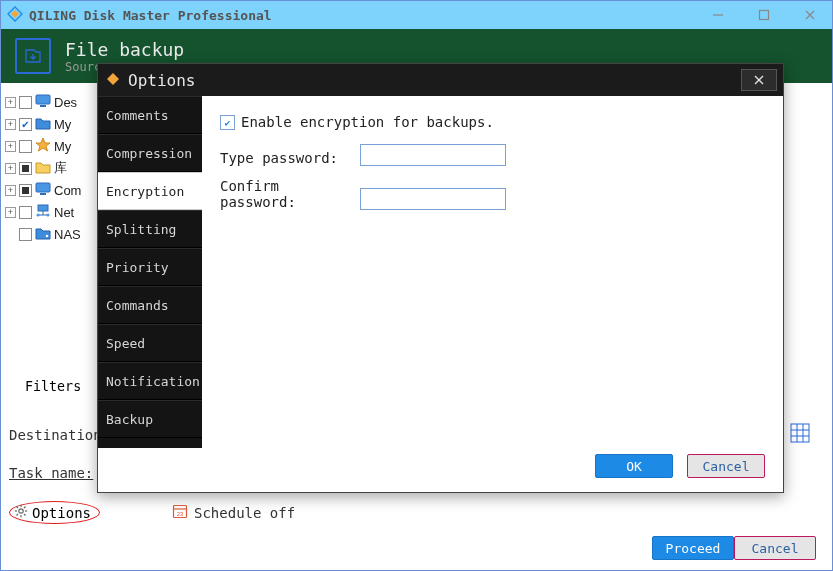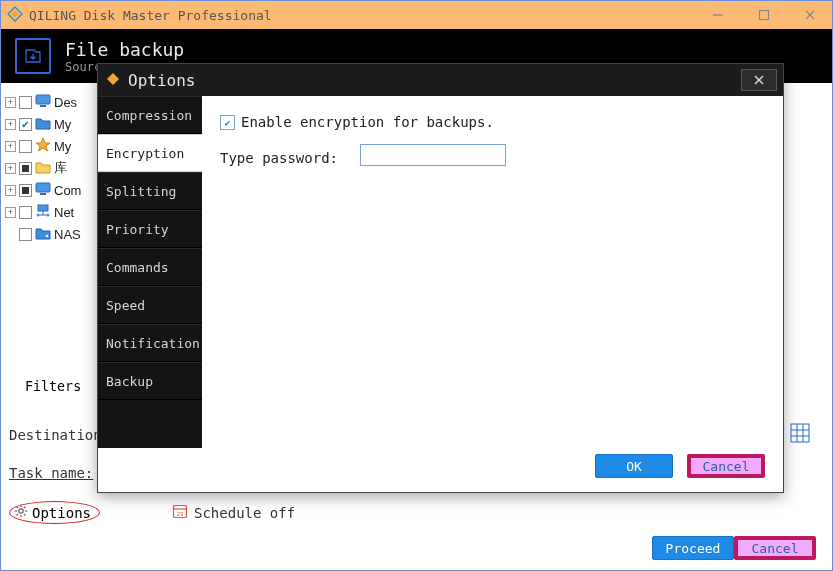--- a/index.html
+++ b/index.html
@@ -14,37 +14,38 @@
     height: 571px;
     background: #ffffff;
     border: 1px solid #6a8fd4;
     box-sizing: border-box;
     position: relative;
     overflow: hidden;
   }
   
   .titlebar {
     height: 28px;
-    background: #fdba74;
+    background: #7dd3fc;
     display: flex;
     align-items: center;
     padding: 0 2px 0 6px;
     gap: 6px;
     color: #555;
     font-size: 13px;
+    font-weight: bold;
   }
   .titlebar .title { flex: 1; }
   .titlebar .win-btn {
     width: 40px; height: 24px; display: flex; align-items: center; justify-content: center;
     color: #777;
   }
   
   .header-strip {
     height: 54px;
-    background: #000000;
+    background: #14532d;
     color: #dcdcdc;
     display: flex;
     align-items: center;
     padding: 0 14px;
     gap: 14px;
     font-family: "NSimSun","SimSun",monospace;
   }
   .header-icon {
     width: 32px; height: 32px;
     border: 2px solid #2b68d8;
@@ -145,21 +146,21 @@
   .btn {
     min-width: 82px;
     height: 24px;
     font-family: "NSimSun","SimSun",monospace;
     font-size: 13px;
     display:flex; align-items:center; justify-content:center;
     border-radius:2px;
     box-sizing:border-box;
   }
   .btn-primary { background:#1d8ae6; color:#ffffff; border:1px solid #1673c5;}
-  .btn-secondary { background:#f0abfc; border:4px solid #be185d; color:#2b5fa4;}
+  .btn-secondary { background:#e5e5e5; border:1px solid #be185d; color:#2b5fa4;}
   
   .dialog {
     position: absolute;
     left: 96px;
     top: 62px;
     width: 685px;
     height: 428px;
     background: #ffffff;
     border: 1px solid #444;
     box-shadow: 0 4px 14px rgba(0,0,0,0.35);
@@ -412,38 +413,43 @@
       <span class="spacer"></span>
       <div class="dialog-close" title="Close">
         <svg width="12" height="10" viewBox="0 0 12 10">
             <line x1="2" y1="1" x2="10" y2="9" stroke="#ddd" stroke-width="1.5"></line>
             <line x1="10" y1="1" x2="2" y2="9" stroke="#ddd" stroke-width="1.5"></line>
           </svg>
       </div>
     </div>
     <div class="dialog-body">
       <div class="dialog-side" id="dialog-side">
+          <div class="side-item">Comments</div>
           <div class="side-item">Compression</div>
           <div class="side-item active">Encryption</div>
           <div class="side-item">Splitting</div>
           <div class="side-item">Priority</div>
           <div class="side-item">Commands</div>
           <div class="side-item">Speed</div>
           <div class="side-item">Notification</div>
           <div class="side-item">Backup</div>
         </div>
       <div class="dialog-main">
         <div class="enable-row">
           <div class="dlg-cb">✔</div>
           <span>Enable encryption for backups.</span>
         </div>
         <div class="field-row">
           <label>Type password:</label>
           <input type="password" value="" style="">
         </div>
+        <div class="field-row">
+          <label>Confirm password:</label>
+          <input type="password" value="" style="">
+        </div>
       </div>
     </div>
     <div class="dialog-footer">
       <div class="btn btn-primary">OK</div>
       <div class="btn btn-secondary">Cancel</div>
     </div>
   </div>
 </div>
 
 </body></html>

